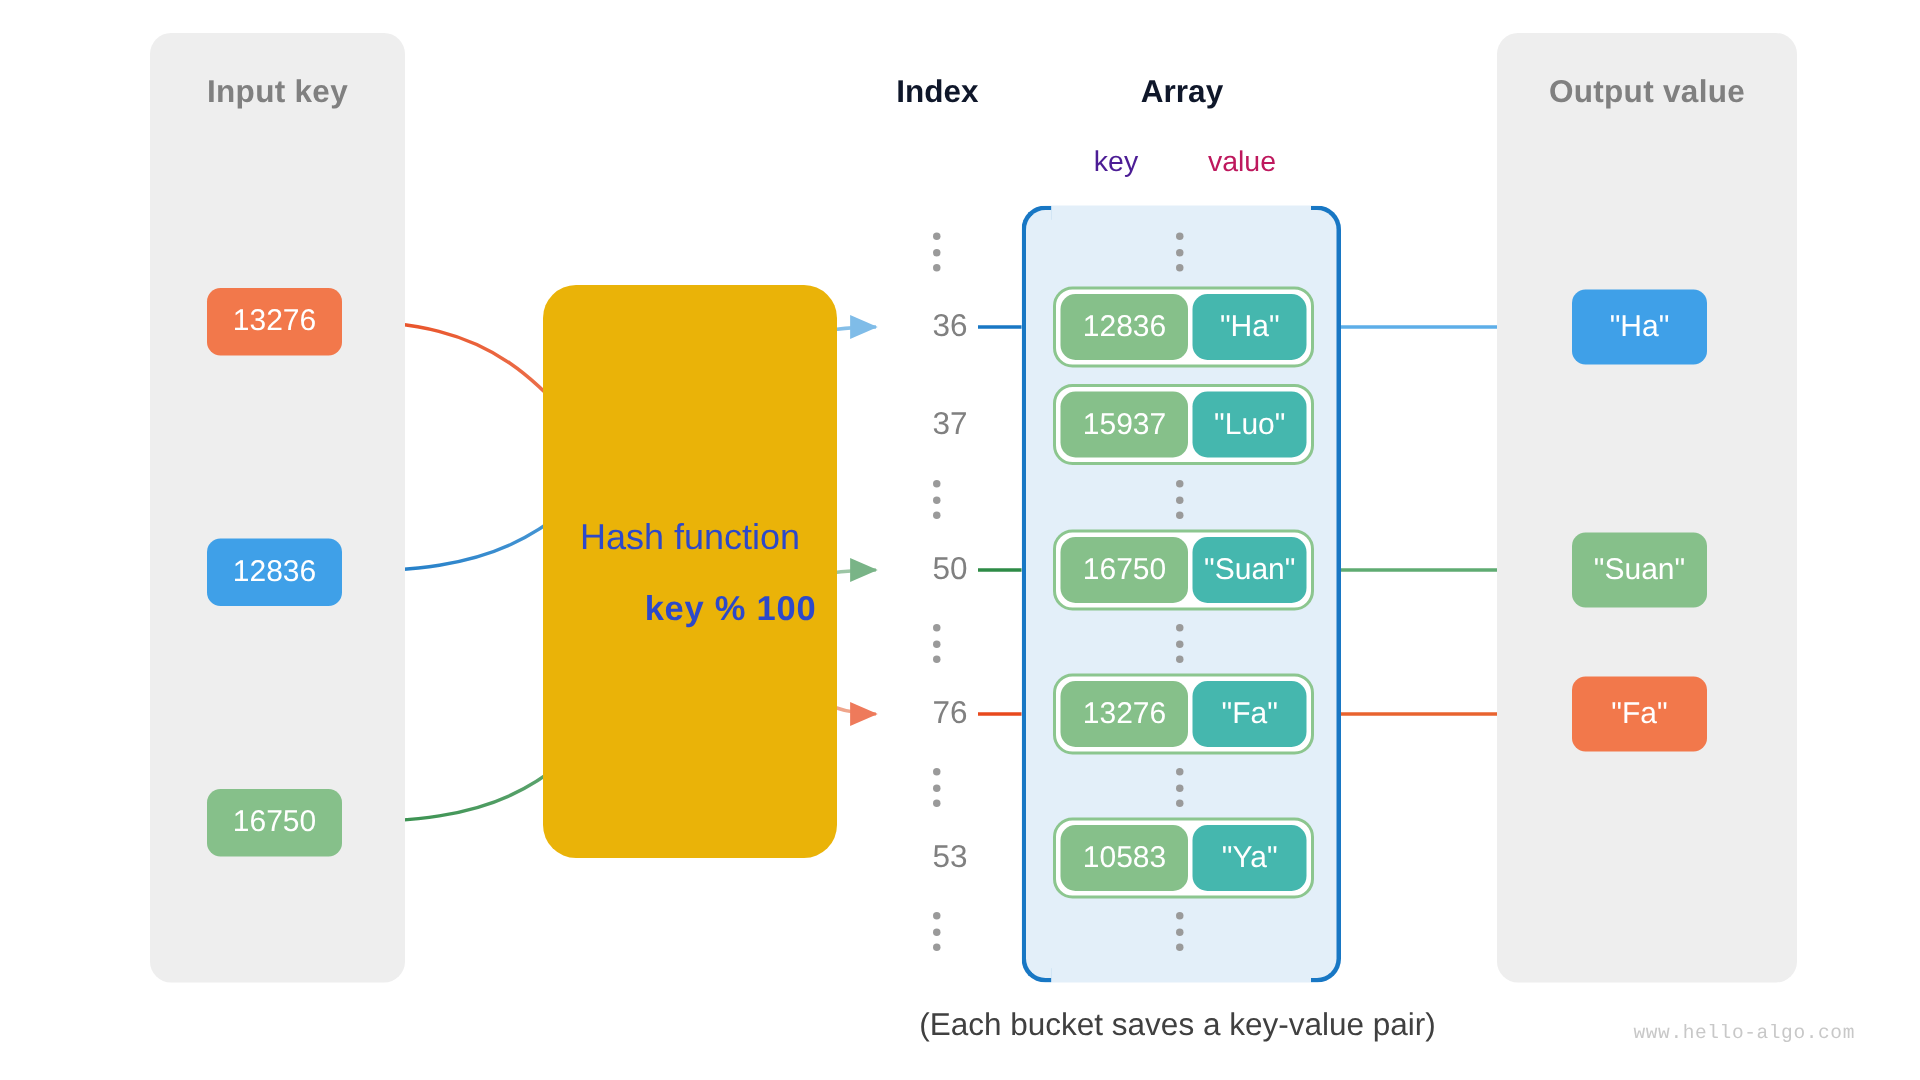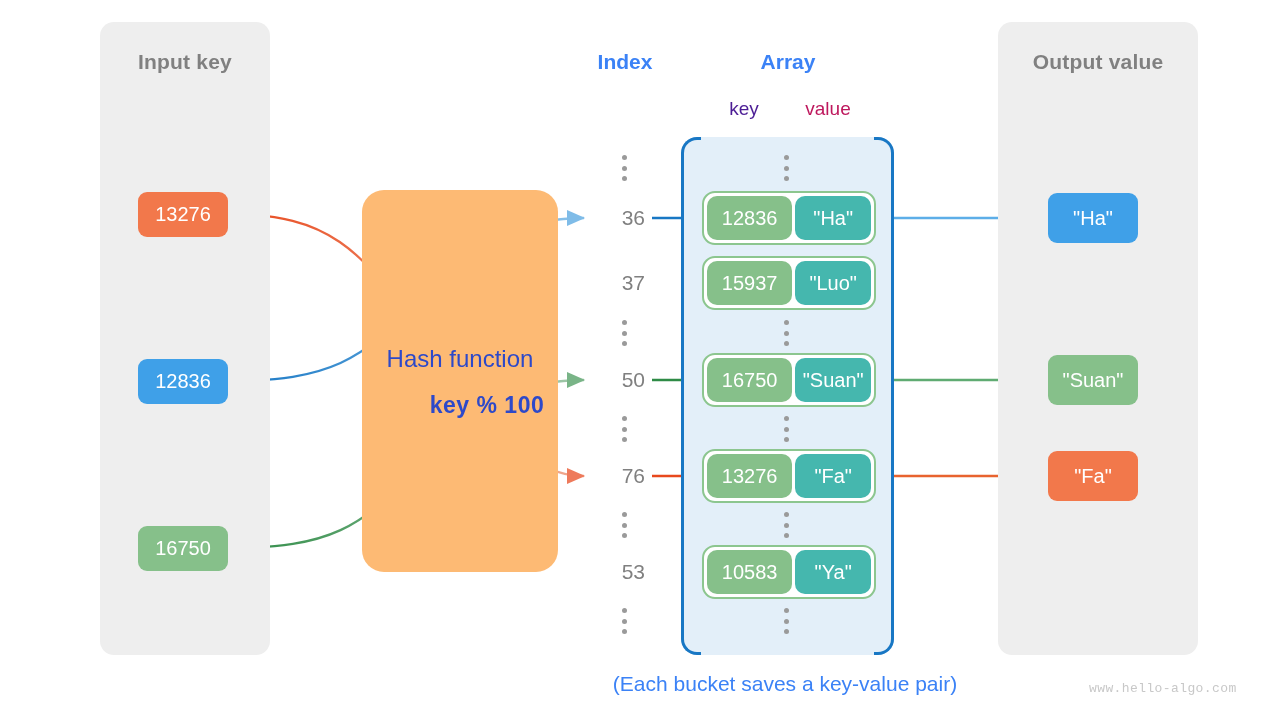--- a/index.html
+++ b/index.html
@@ -37,34 +37,34 @@
     font-size:20px;
     white-space:nowrap;
   }
   .pill.orange{background:#f2784b;}
   .pill.blue{background:#3fa0e8;}
   .pill.green{background:#86c08a;}
 
   
   #hashbox{
     position:absolute;
-    background:#fdba74;
+    background:#eab308;
     border-radius:22px;
   }
   .hash-line{
     position:absolute;width:100%;text-align:center;
     color:#2d49c9;white-space:nowrap;
   }
   #hash-name{font-size:24px;}
   #hash-formula{font-size:23px;font-weight:bold;letter-spacing:.5px;padding-left:27px;}
 
   
   .hdr{
     position:absolute;text-align:center;white-space:nowrap;
-    font-weight:bold;font-size:21px;color:#3b82f6;
+    font-weight:bold;font-size:21px;color:#0f172a;
   }
   .subhdr{
     position:absolute;text-align:center;white-space:nowrap;
     font-size:19px;
   }
   #hdr-key{color:#4c1d95;}
   #hdr-value{color:#be185d;}
 
   
   #array-box{
@@ -116,21 +116,21 @@
     position:absolute;
     width:6px;
     display:flex;flex-direction:column;justify-content:space-between;
     height:26px;
   }
   .vdots i{display:block;width:5px;height:5px;border-radius:50%;background:#9a9a9a;}
 
   
   #caption{
     position:absolute;
-    text-align:center;font-size:21px;color:#3b82f6;white-space:nowrap;
+    text-align:center;font-size:21px;color:#404040;white-space:nowrap;
   }
   #watermark{
     position:absolute;
     font-family:"Liberation Mono", monospace;
     font-size:13px;color:#c8c8c8;white-space:nowrap;letter-spacing:.4px;
   }
 
   svg#wires{position:absolute;left:0;top:0;width:1280px;height:720px;pointer-events:none;}
 </style>
 </head>

